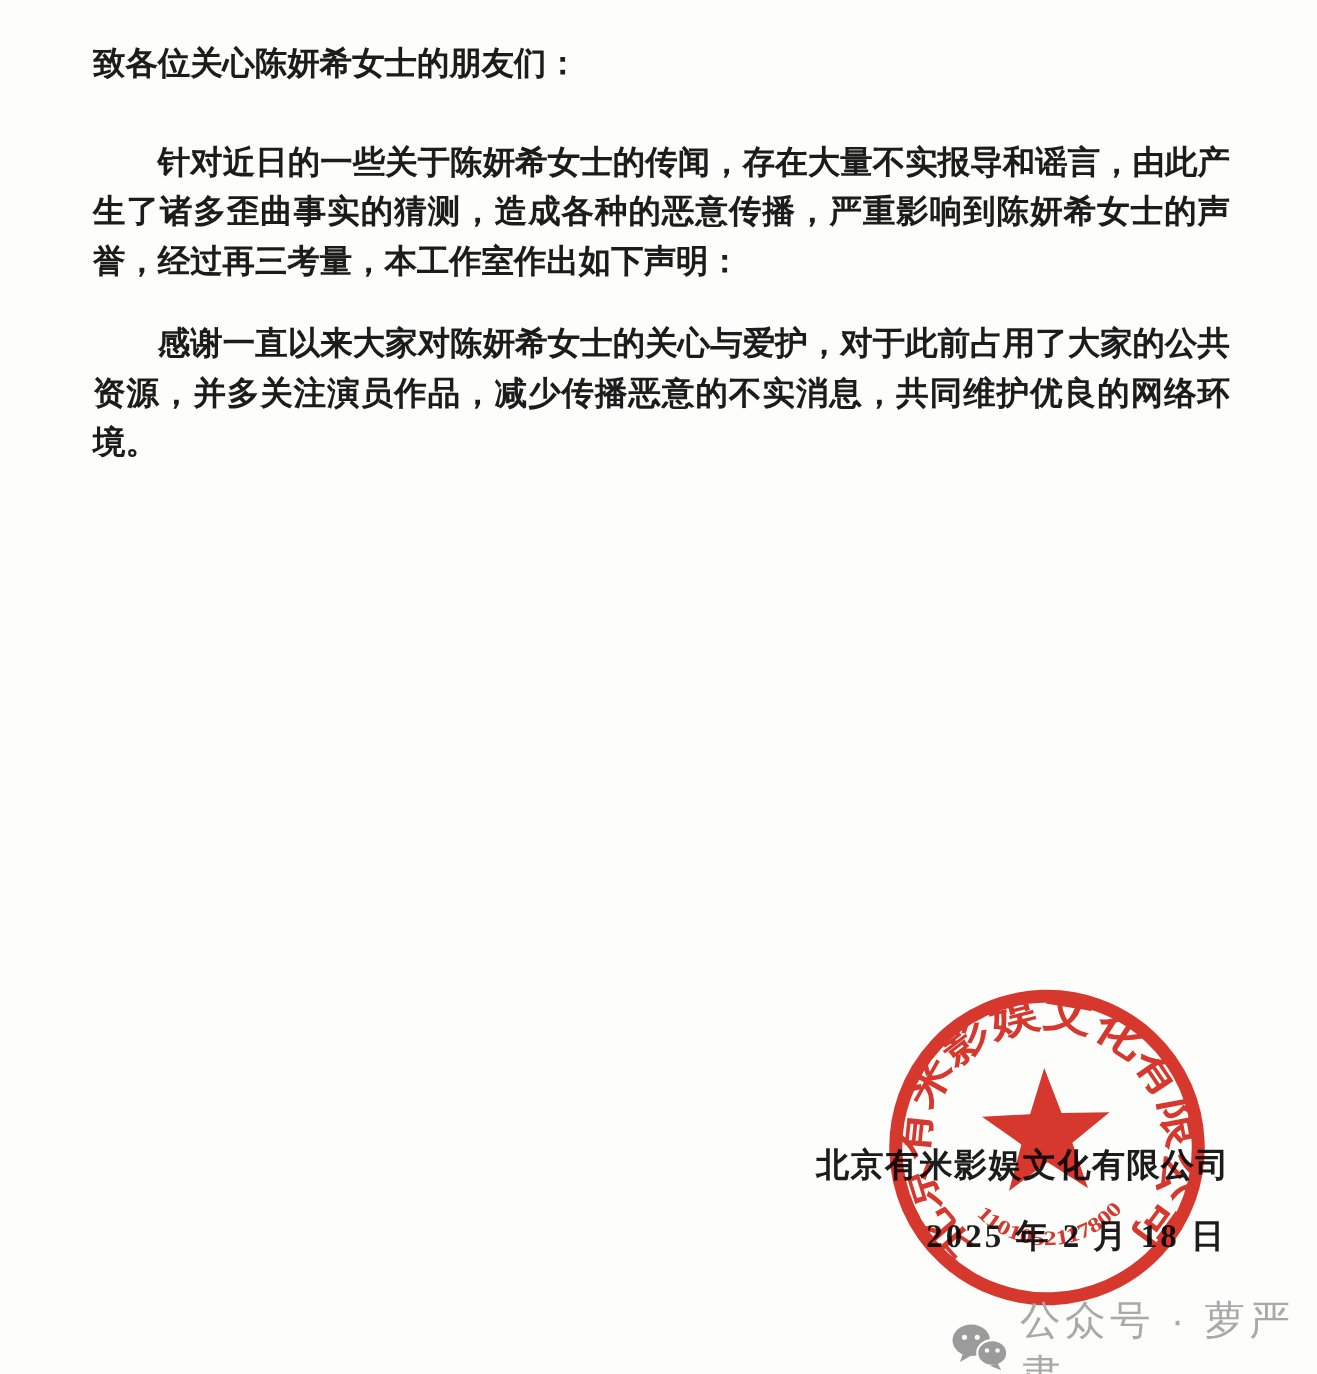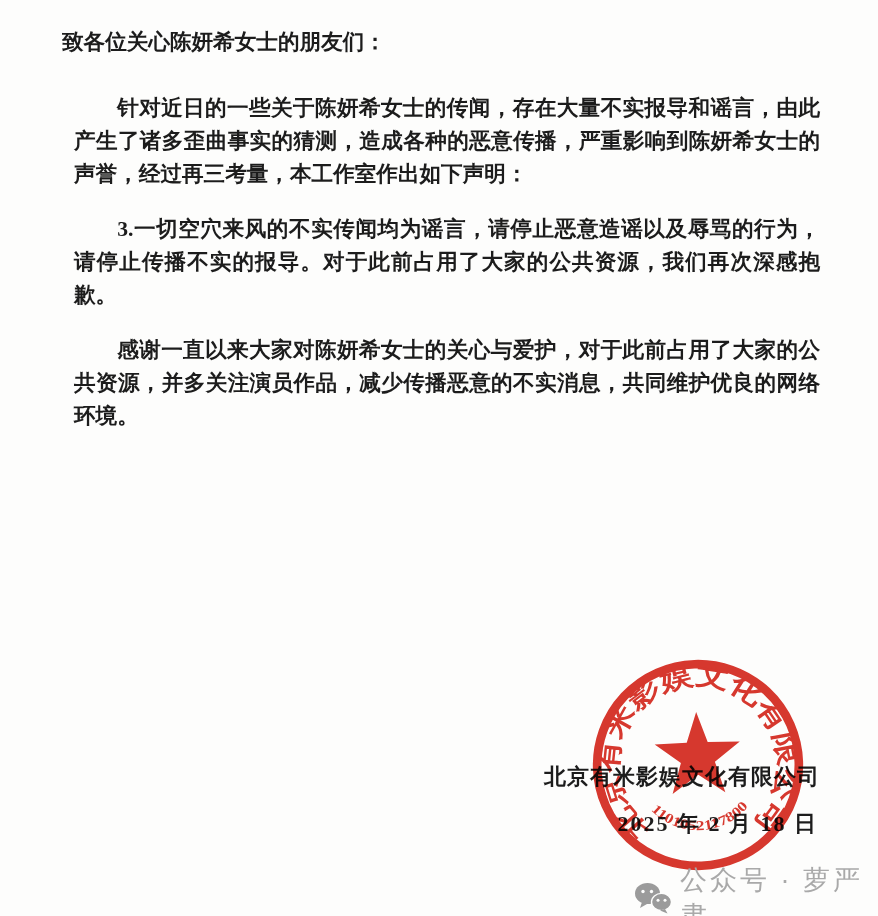--- a/index.html
+++ b/index.html
@@ -18,21 +18,21 @@
   .doc {
     position: absolute;
     top: 26px; left: 62px;
     width: 758px;
     font-size: 21.6px;
     line-height: 33px;
     font-weight: 600;
   }
   .salutation { margin: 0 0 33px 0; }
   .body-para {
-    margin: 0 0 22px 12px;
+    margin: 0 0 22px 0;
     text-indent: 2em;
     text-align: justify;
   }
   .sign-company {
     position: absolute;
     top: 762px; right: 58px;
     font-size: 22px;
     font-weight: 600;
     letter-spacing: 1px;
     z-index: 1;
@@ -74,21 +74,20 @@
   .wechat-icon { width: 38px; height: 32px; flex: 0 0 auto; }
 </style>
 </head>
 <body>
 
 <div class="page">
 
   <div class="doc">
     <p class="salutation">致各位关心陈妍希女士的朋友们：</p>
     <p class="body-para">针对近日的一些关于陈妍希女士的传闻，存在大量不实报导和谣言，由此产生了诸多歪曲事实的猜测，造成各种的恶意传播，严重影响到陈妍希女士的声誉，经过再三考量，本工作室作出如下声明：</p>
-    <p class="body-para">3.一切空穴来风的不实传闻均为谣言，请停止恶意造谣以及辱骂的行为，请停止传播不实的报导。对于此前占用了大家的公共资源，我们再次深感抱歉。</p>
     <p class="body-para">感谢一直以来大家对陈妍希女士的关心与爱护，对于此前占用了大家的公共资源，并多关注演员作品，减少传播恶意的不实消息，共同维护优良的网络环境。</p>
   </div>
 
   <div class="sign-company">北京有米影娱文化有限公司</div>
   <div class="sign-date">2025 年 2 月 18 日</div>
 
   <svg class="seal" viewBox="0 0 216 216">
     <defs>
       <path id="sealTextArc" d="M 59.4 170.3 A 79 79 0 1 1 156.6 170.3" fill="none"></path>
       <path id="sealNumArc" d="M 57.6 147.4 A 64 64 0 0 0 158.4 147.4" fill="none"></path>

